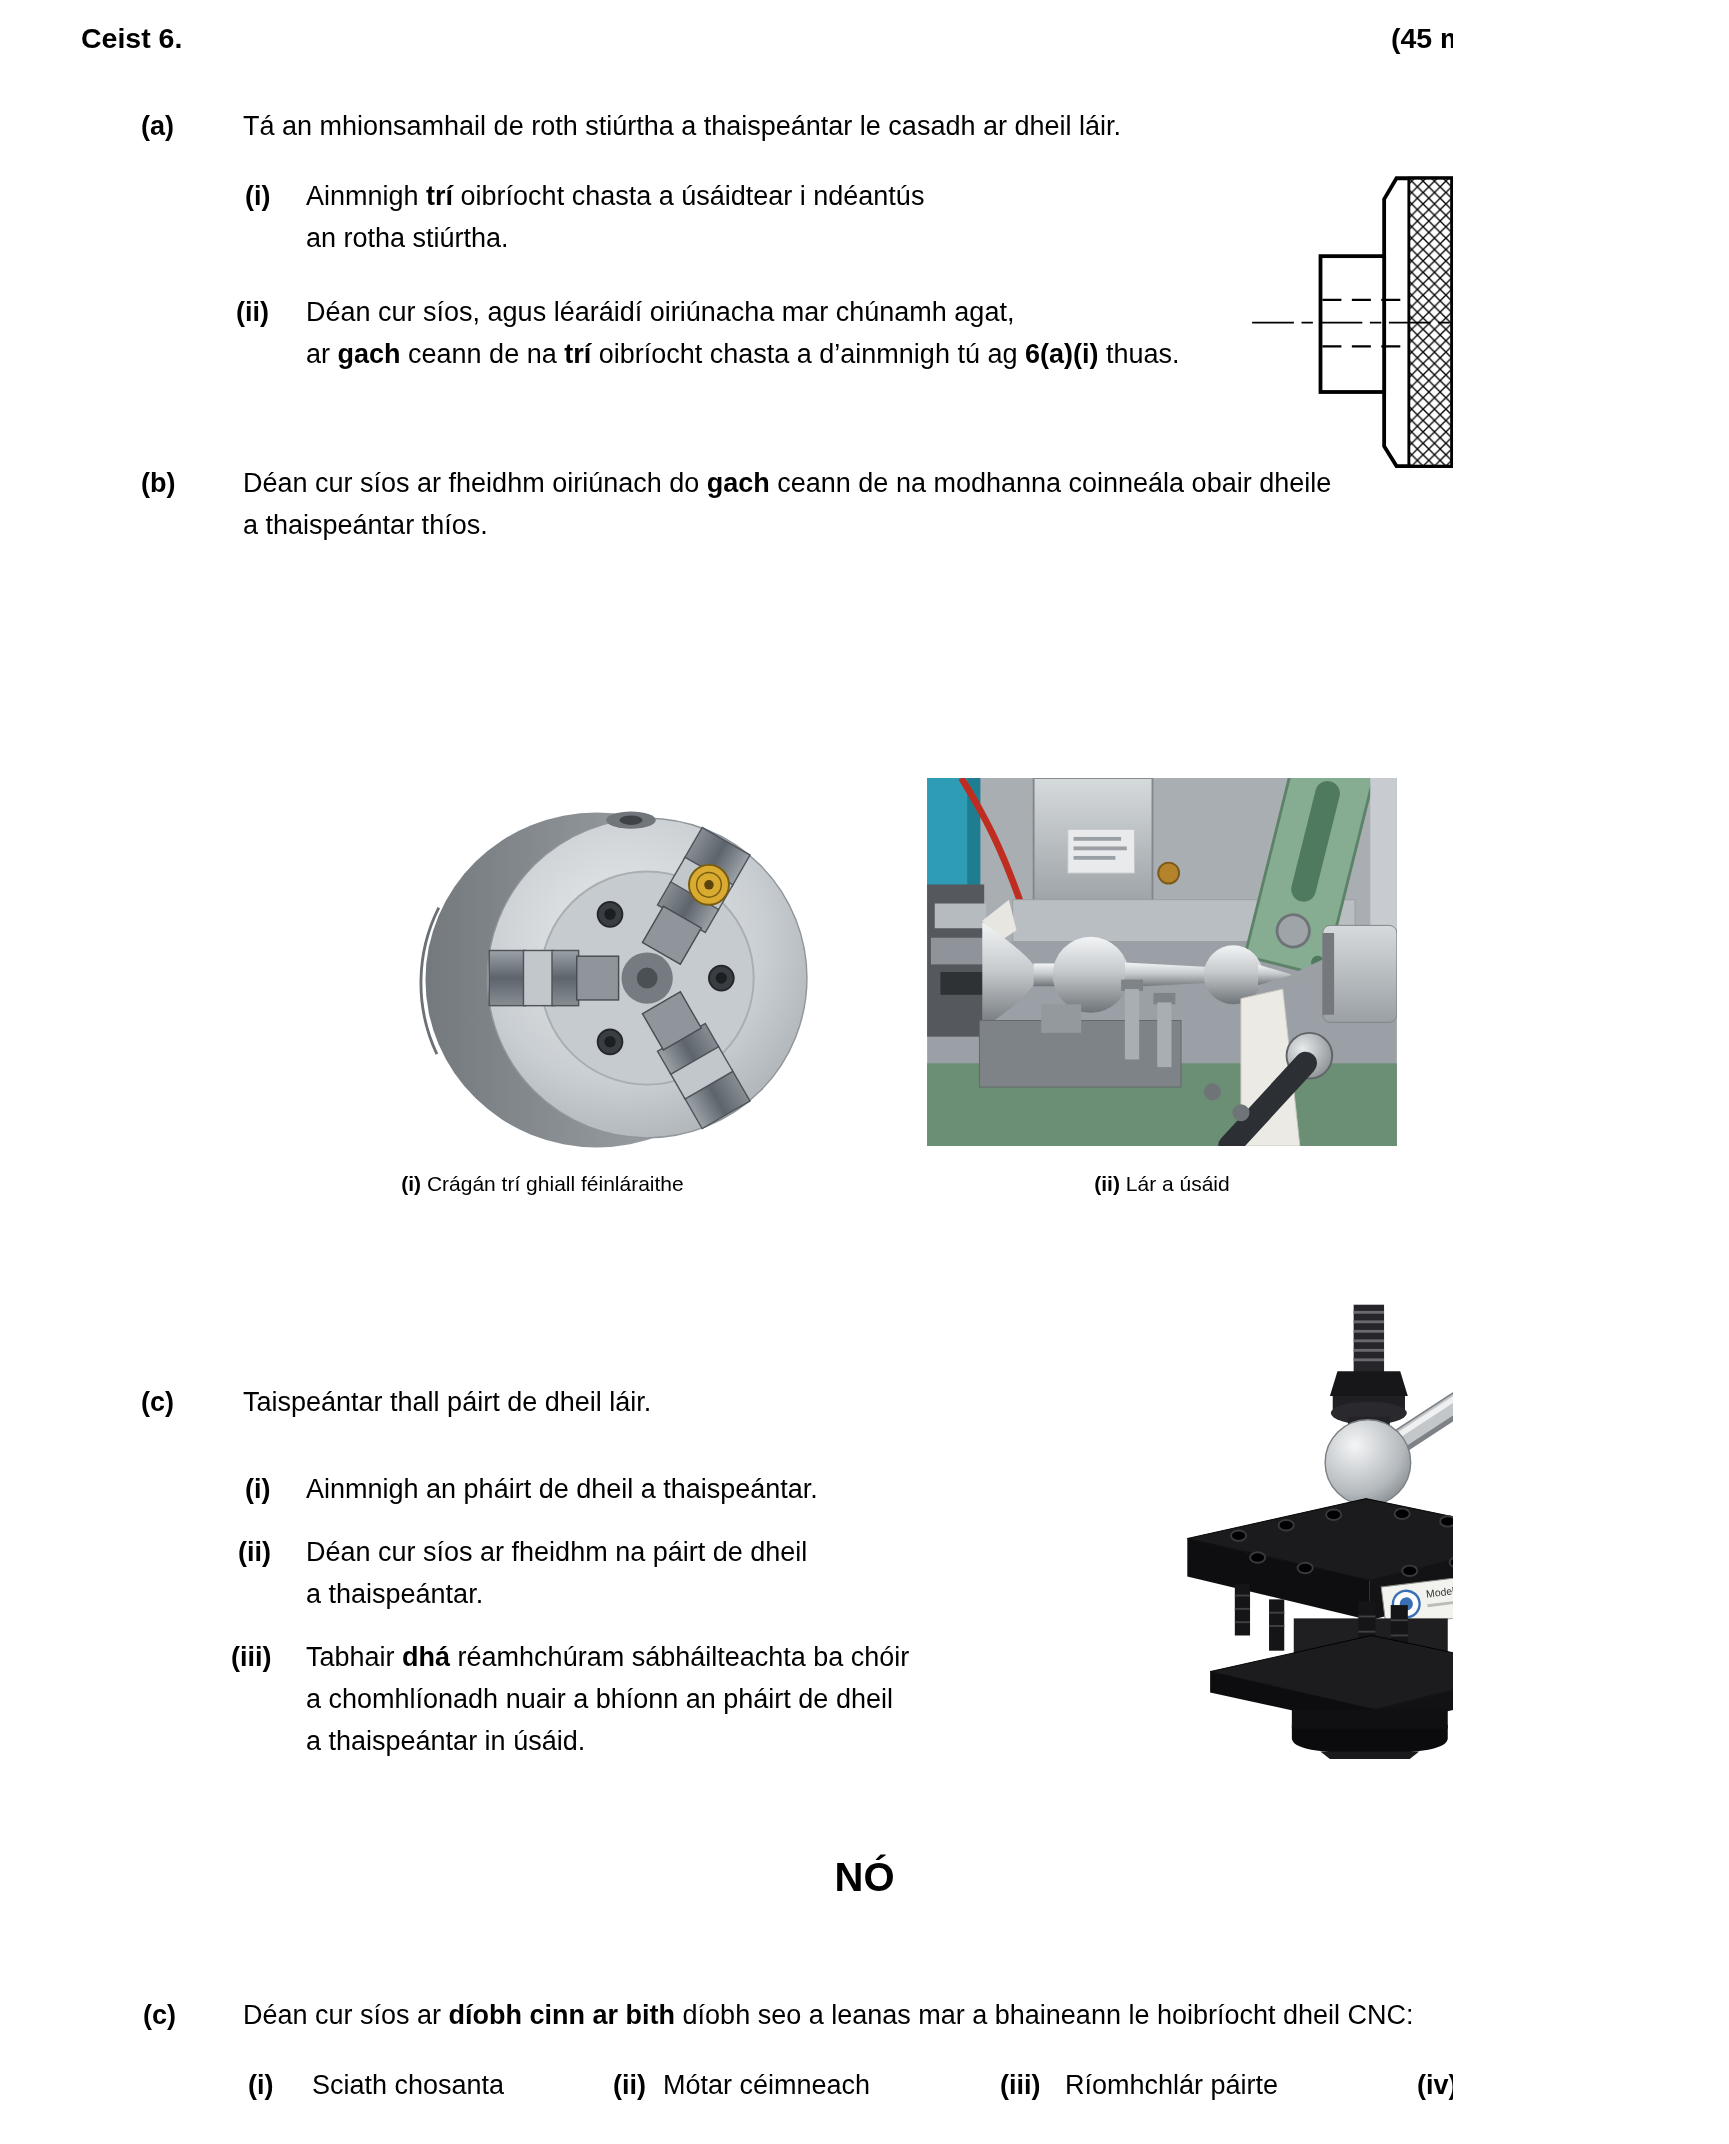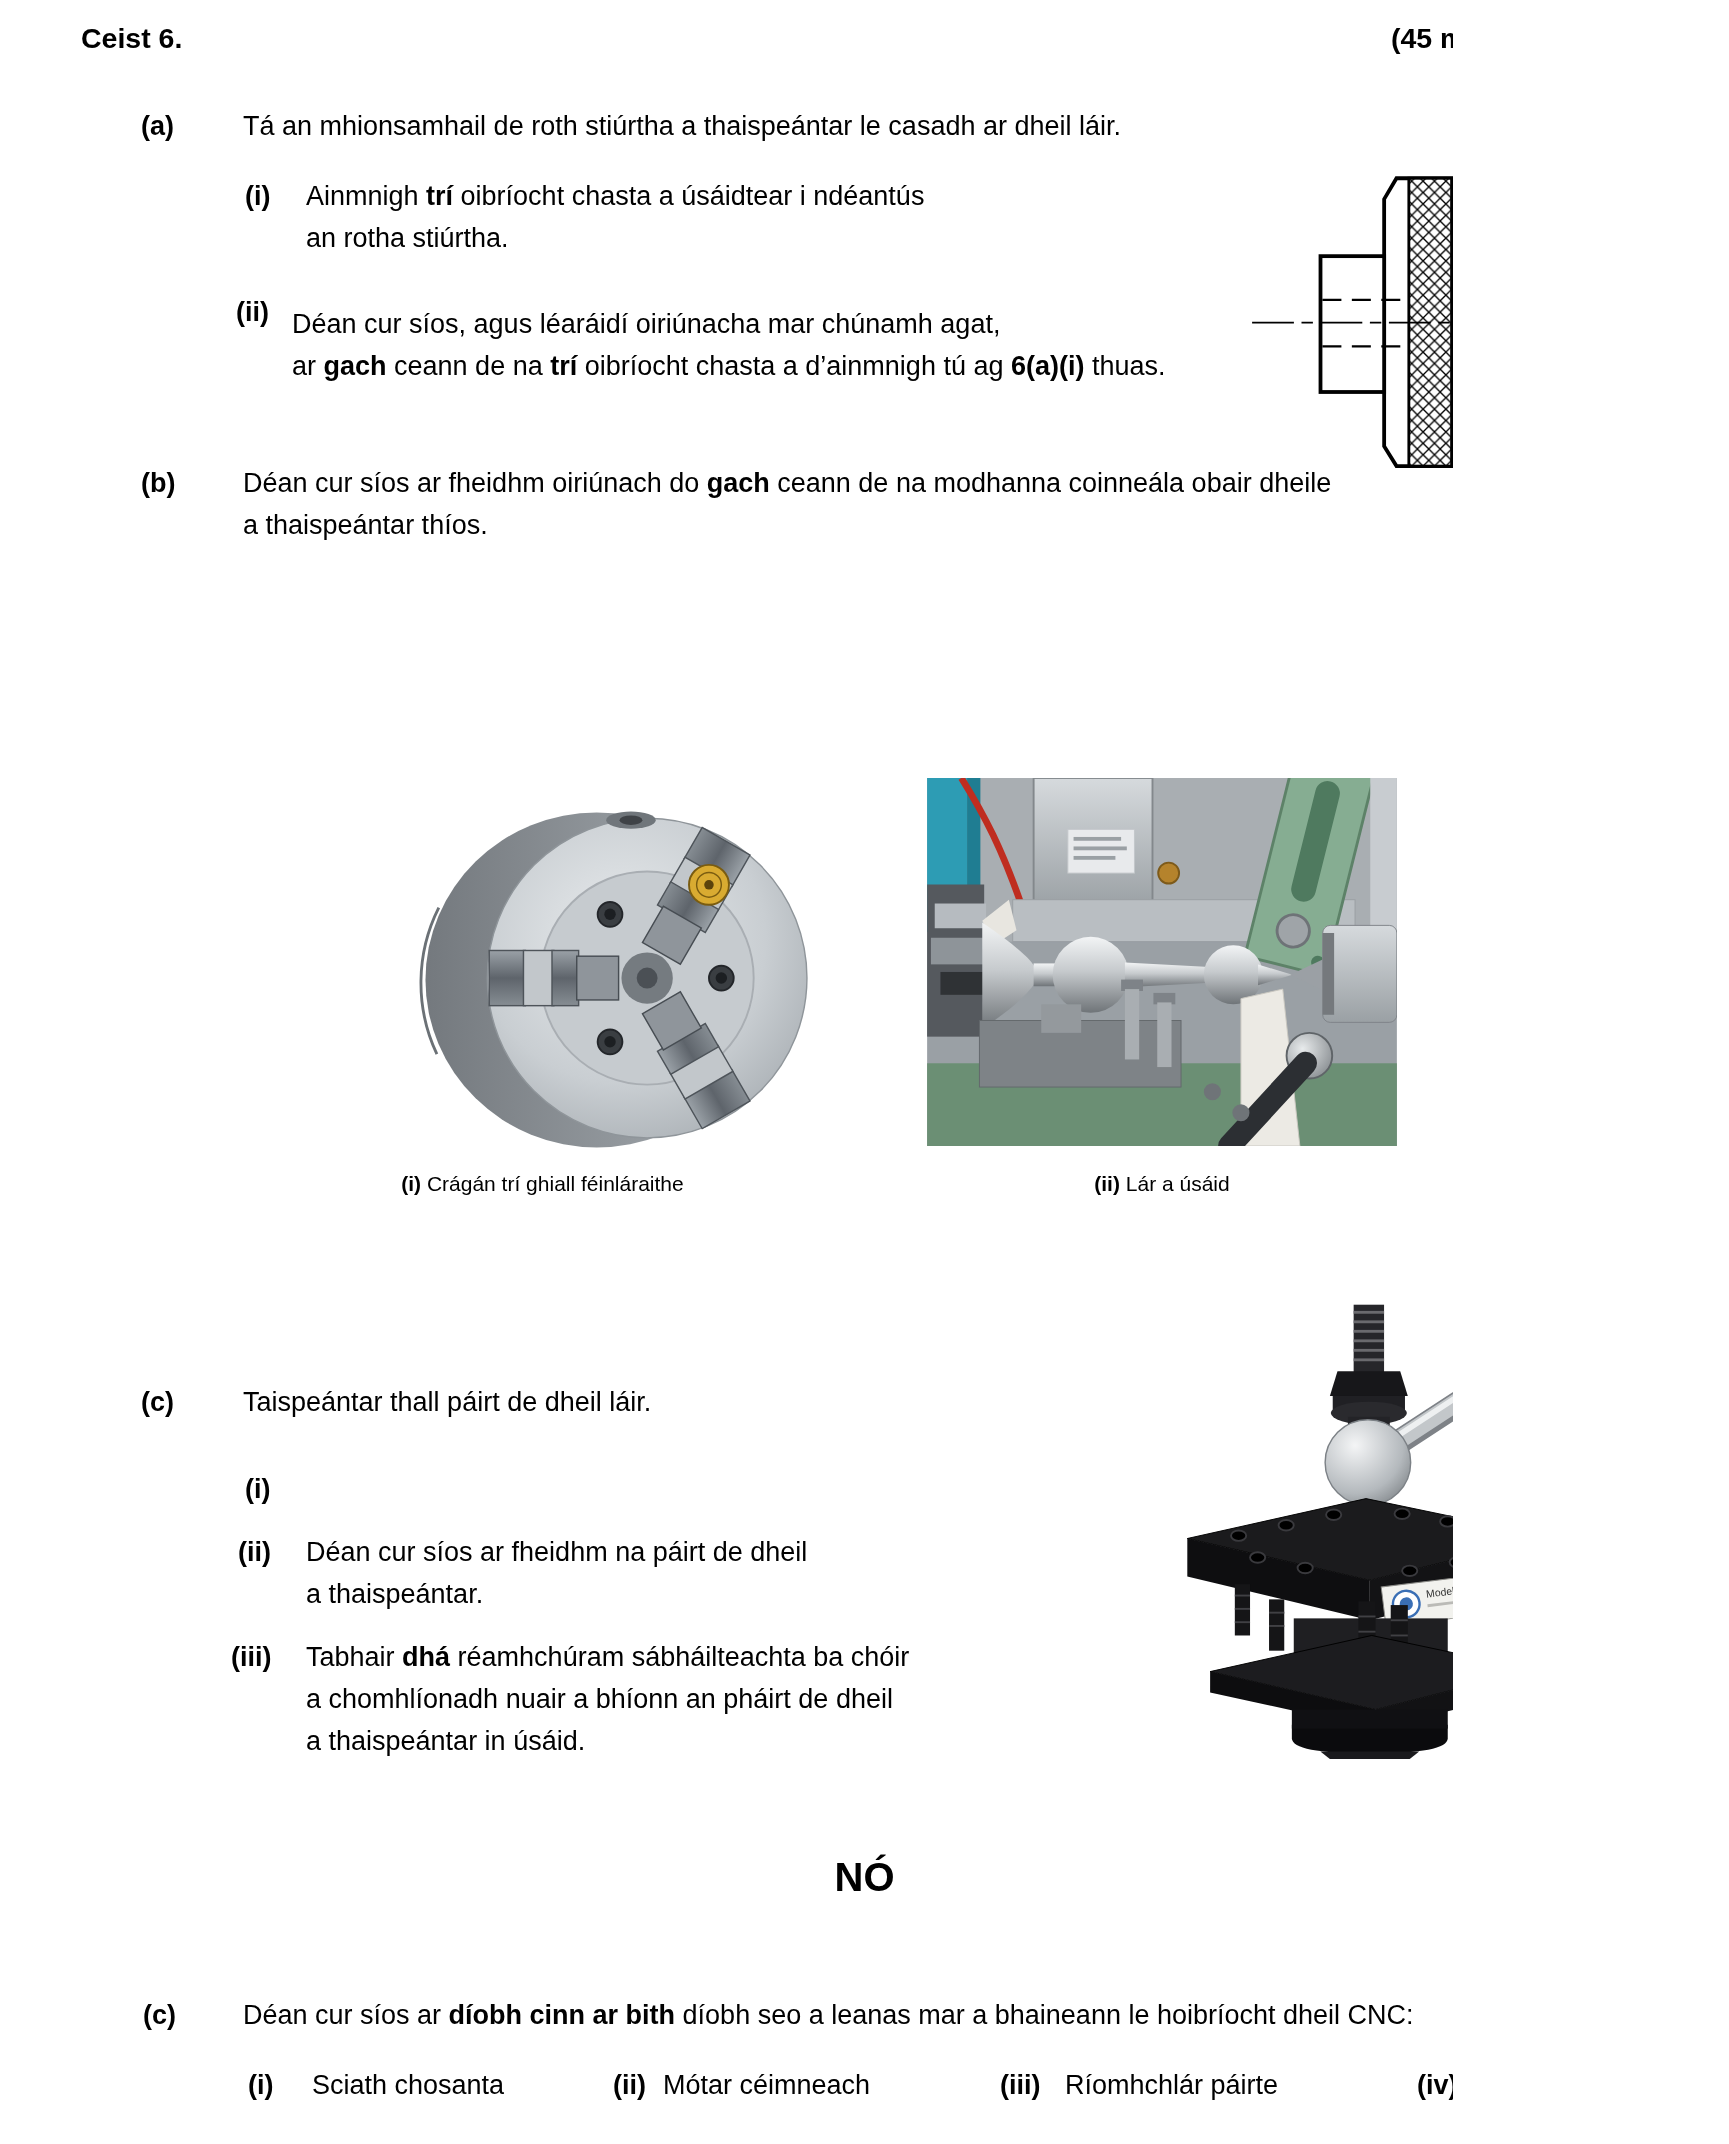--- a/index.html
+++ b/index.html
@@ -27,21 +27,21 @@
   <div class="t lbl" style="left:141px; top:105px;">(a)</div>
   <div class="t" style="left:243px; top:105px;"><span>Tá an mhionsamhail de roth stiúrtha a thaispeántar le casadh ar dheil láir.</span></div>
 
   <div class="t lbl" style="left:245px; top:175px;">(i)</div>
   <div class="t" style="left:306px; top:175px;">
     <div><span>Ainmnigh </span><span style="font-weight: bold;">trí</span><span> oibríocht chasta a úsáidtear i ndéantús</span></div>
     <div><span>an rotha stiúrtha.</span></div>
   </div>
 
   <div class="t lbl" style="left:236px; top:291px;">(ii)</div>
-  <div class="t" style="left:292px; top:291px;margin-top:12px;">
+  <div class="t" style="left:306px; top:291px;">
     <div><span>Déan cur síos, agus léaráidí oiriúnacha mar chúnamh agat,</span></div>
     <div><span>ar </span><span style="font-weight: bold;">gach</span><span> ceann de na </span><span style="font-weight: bold;">trí</span><span> oibríocht chasta a d’ainmnigh tú ag </span><span style="font-weight: bold;">6(a)(i)</span><span> thuas.</span></div>
   </div>
 
   <div class="fig" style="left:1235px; top:107px; width:342px; height:361px;">
     <svg width="342" height="361" viewBox="0 0 360 380">
       <defs>
         <pattern id="knurlpat" patternUnits="userSpaceOnUse" width="12" height="12">
           <rect width="12" height="12" fill="#ffffff"></rect>
           <path d="M0,0 L12,12 M12,0 L0,12" stroke="#000" stroke-width="1.4" fill="none"></path>
@@ -191,20 +191,23 @@
     </svg>
   </div>
 
   <div class="cap" style="left:276px; top:1172px; width:533px;"><span style="font-weight: bold;">(i)</span><span> Crágán trí ghiall féinláraithe</span></div>
   <div class="cap" style="left:927px; top:1172px; width:470px;"><span style="font-weight: bold;">(ii)</span><span> Lár a úsáid</span></div>
 
   <div class="t lbl" style="left:141px; top:1381px;">(c)</div>
   <div class="t" style="left:243px; top:1381px;"><span>Taispeántar thall páirt de dheil láir.</span></div>
 
   <div class="t lbl" style="left:245px; top:1468px;">(i)</div>
+  <div class="t" style="left:306px; top:1468px;">
+    <div><span>Ainmnigh an pháirt de dheil a thaispeántar.</span></div>
+  </div>
 
   <div class="t lbl" style="left:238px; top:1531px;">(ii)</div>
   <div class="t" style="left:306px; top:1531px;">
     <div><span>Déan cur síos ar fheidhm na páirt de dheil</span></div>
     <div><span>a thaispeántar.</span></div>
   </div>
 
   <div class="t lbl" style="left:231px; top:1636px;">(iii)</div>
   <div class="t" style="left:306px; top:1636px;">
     <div><span>Tabhair </span><span style="font-weight: bold;">dhá</span><span> réamhchúram sábháilteachta ba chóir</span></div>

